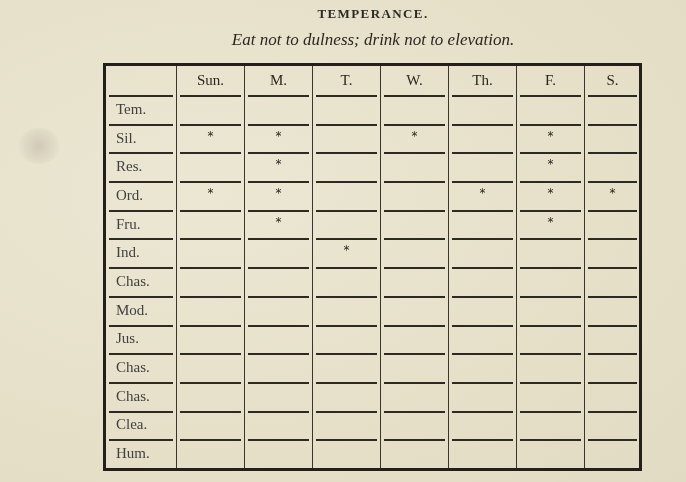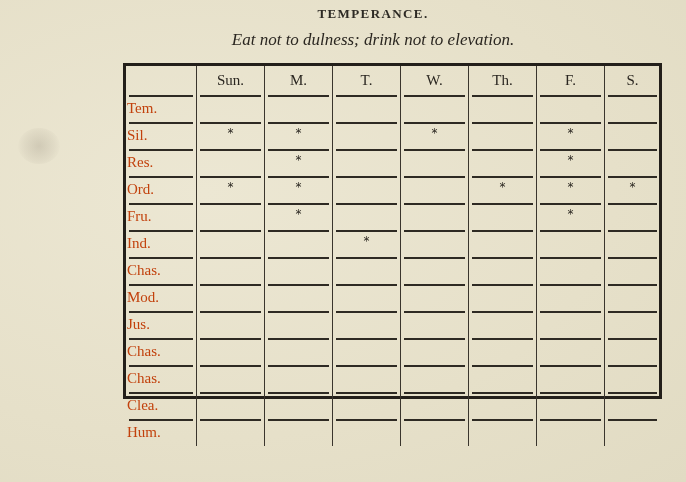--- a/index.html
+++ b/index.html
@@ -50,26 +50,25 @@
       font-family: "Liberation Serif", serif;
       font-style: italic;
       font-size: 17px;
       color: #2a2620;
     }
     .chart {
       position: absolute;
       left: 103px;
       top: 63px;
       width: 539px;
-      height: 336px;
+      height: 408px;
       border: 3px solid #231f1a;
       box-sizing: border-box;
       border-right-width: 3px;
       border-bottom-width: 3px;
-      margin-left: 20px;
     }
     table.grid {
       border-collapse: separate;
       border-spacing: 0;
       width: 100%;
       height: 100%;
       table-layout: fixed;
     }
     table.grid th, table.grid td {
       padding: 0;
@@ -97,24 +96,24 @@
     table.grid tr .rule {
       position: absolute;
       left: 3px;
       right: 3px;
       top: 0;
       height: 2px;
       background: #2e2a23;
     }
     table.grid td.label {
       text-align: left;
-      padding-left: 1px;
+      padding-left: 10px;
       font-family: "Liberation Serif", serif;
       font-size: 15px;
-      color: #c2410c;
+      color: #404040;
     }
     .mark {
       font-family: "DejaVu Sans", sans-serif;
       font-size: 12px;
       line-height: 1;
       position: relative;
       top: -4px;
       color: #2a2620;
     }
     col.c-label { width: 70px; }

